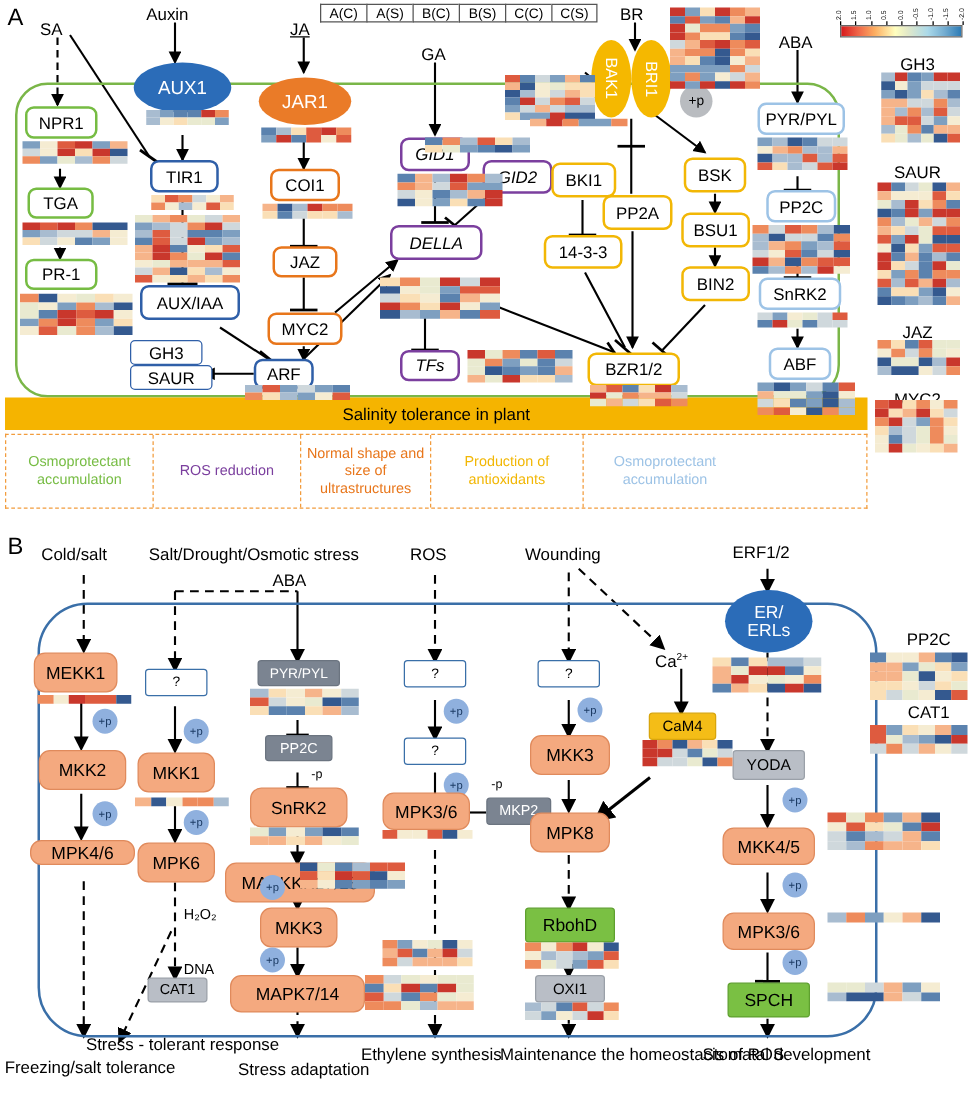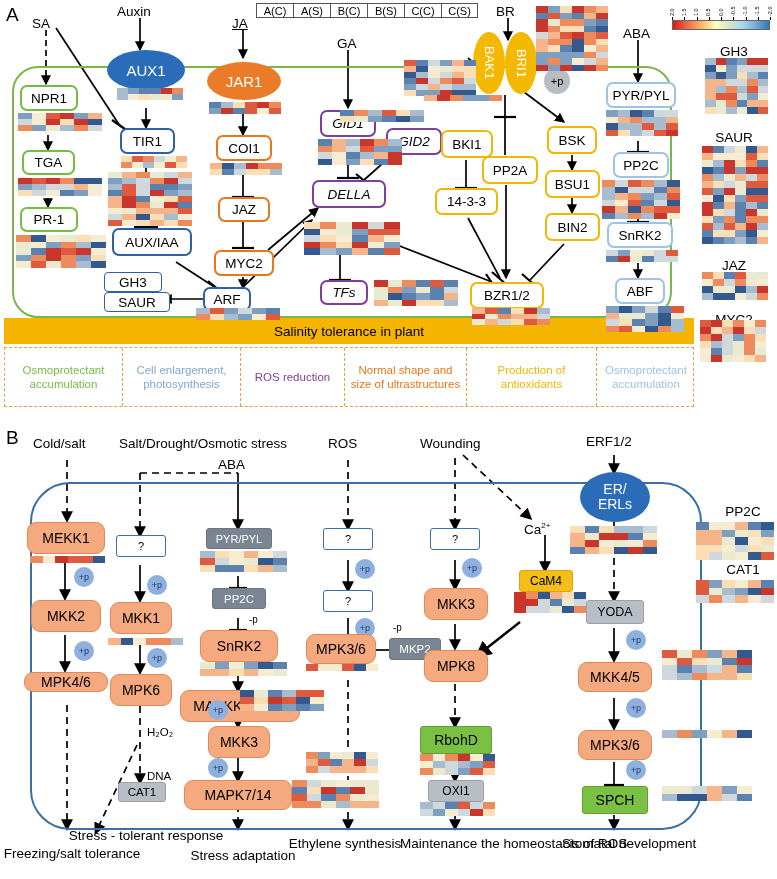--- a/index.html
+++ b/index.html
@@ -416,21 +416,20 @@
   <div class="abs node lblue" style="left:606px; top:82px; width:70px; height:26px;">PYR/PYL</div>
   <div class="abs node lblue" style="left:613px; top:152px; width:56px; height:26px;">PP2C</div>
   <div class="abs node lblue" style="left:607px; top:222px; width:66px; height:26px;">SnRK2</div>
   <div class="abs node lblue" style="left:615px; top:278px; width:50px; height:26px;">ABF</div>
 
   <div class="abs sal-bar" style="left:4px; top:318px; width:690px; height:26px;">Salinity tolerance in plant</div>
 
   <div class="abs outcome-grid" style="left:4px; top:347px; width:690px; height:60px;
               grid-template-columns: 118px 118px 104px 122px 130px 98px;">
     <div class="outcome-cell" style="color:#76bc43;">Osmoprotectant accumulation</div>
-    <div class="outcome-cell" style="color:#7fa8d8;">Cell enlargement, photosynthesis</div>
     <div class="outcome-cell" style="color:#7b3f9e;">ROS reduction</div>
     <div class="outcome-cell" style="color:#e8761b;">Normal shape and size of ultrastructures</div>
     <div class="outcome-cell" style="color:#f2b705;">Production of antioxidants</div>
     <div class="outcome-cell" style="color:#9dc3e6;">Osmoprotectant accumulation</div>
   </div>
 
   <div class="abs hm-title" style="left:700px; top:44px; width:68px;">GH3</div>
   <div class="abs hm-title" style="left:700px; top:130px; width:68px;">SAUR</div>
   <div class="abs hm-title" style="left:700px; top:258px; width:68px;">JAZ</div>
   <div class="abs hm-title" style="left:700px; top:312px; width:68px;">MYC2</div>
@@ -445,21 +444,21 @@
   <div class="abs lbl" style="left:328px; top:436px;">ROS</div>
   <div class="abs lbl" style="left:420px; top:436px;">Wounding</div>
   <div class="abs lbl" style="left:586px; top:434px;">ERF1/2</div>
   <div class="abs lbl" style="left:524px; top:521px;">Ca<sup style="font-size:8px;">2+</sup></div>
 
   <div class="abs oval bluefill two" style="left:580px; top:472px; width:70px; height:50px;">
     <span>ER/</span>
     <span>ERLs</span>
   </div>
 
-  <div class="abs fnode" style="left:27px; top:522px; width:78px; height:32px;">MEKK1</div>
+  <div class="abs fnode" style="left:27px; top:522px; width:67px; height:32px;">MEKK1</div>
   <div class="abs fnode" style="left:31px; top:600px; width:70px; height:32px;">MKK2</div>
   <div class="abs fnode" style="left:24px; top:672px; width:84px; height:20px;">MPK4/6</div>
   <div class="abs pcirc" style="left:74px; top:567px; width:20px; height:20px;">+p</div>
   <div class="abs pcirc" style="left:74px; top:641px; width:20px; height:20px;">+p</div>
 
   <div class="abs fnode qbox" style="left:116px; top:535px; width:50px; height:22px;">?</div>
   <div class="abs fnode" style="left:110px; top:602px; width:62px; height:32px;">MKK1</div>
   <div class="abs fnode" style="left:110px; top:674px; width:62px; height:32px;">MPK6</div>
   <div class="abs pcirc" style="left:147px; top:575px; width:20px; height:20px;">+p</div>
   <div class="abs pcirc" style="left:147px; top:648px; width:20px; height:20px;">+p</div>

